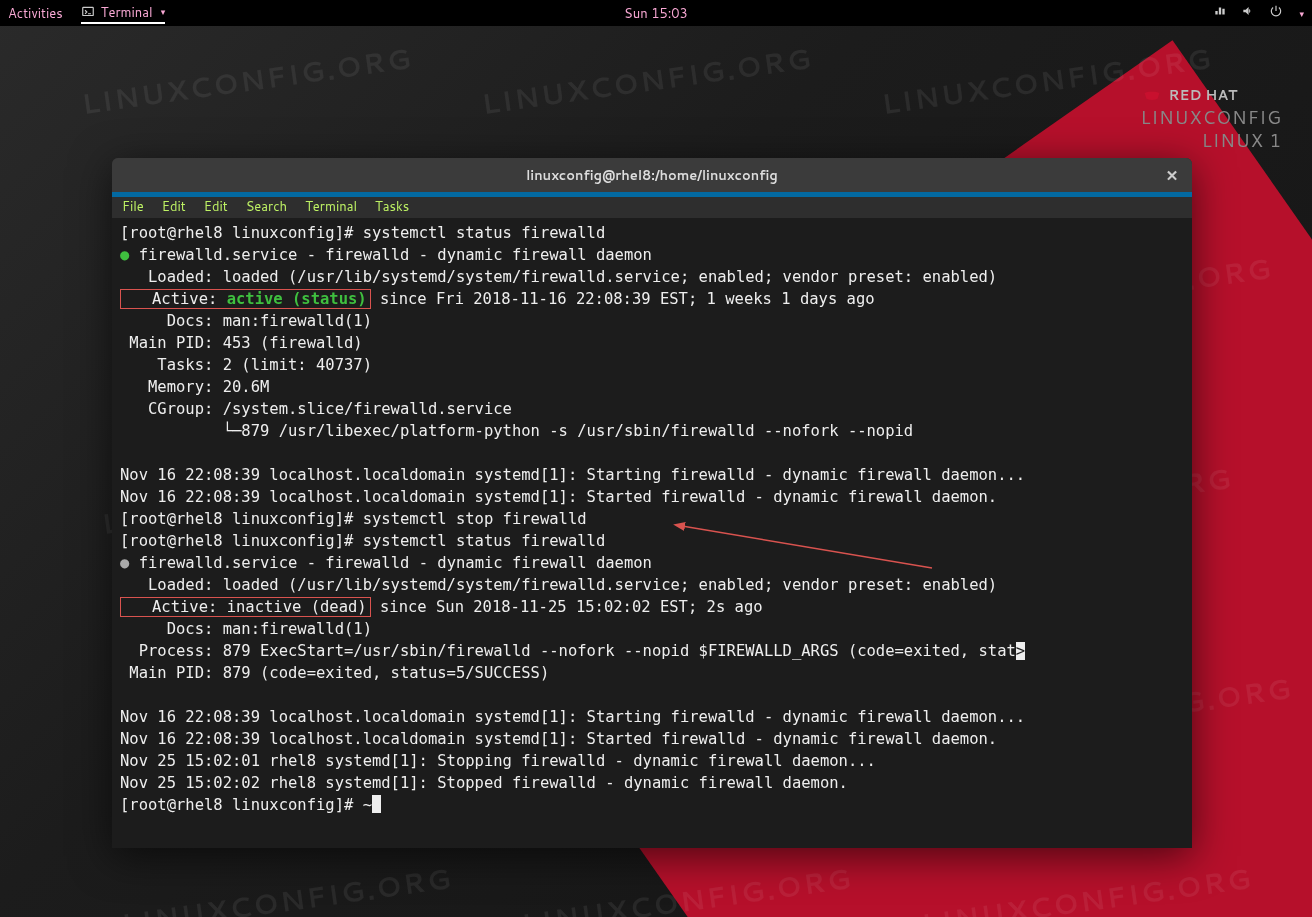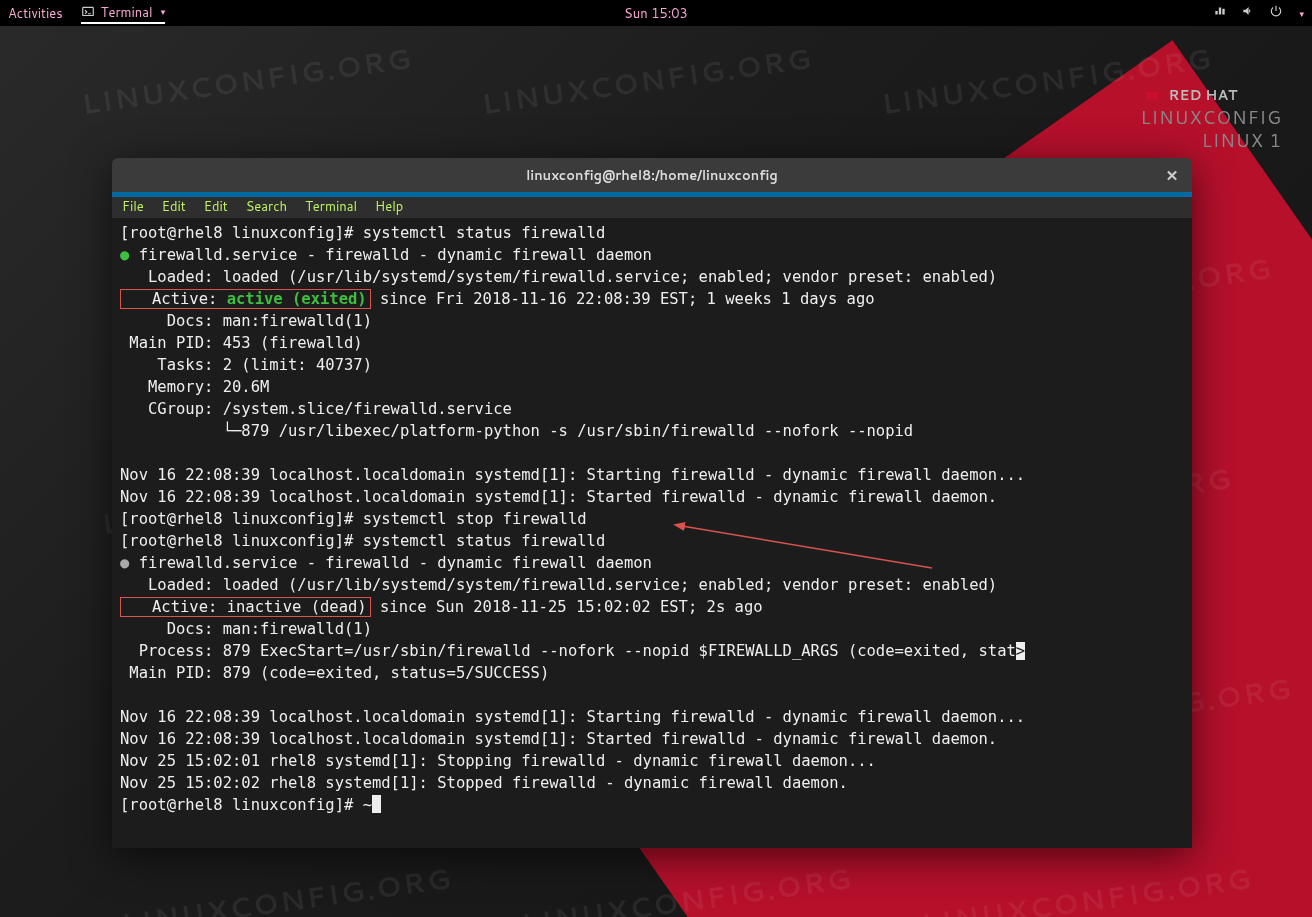--- a/index.html
+++ b/index.html
@@ -222,26 +222,26 @@
     <span class="close">
       <span>✕</span>
     </span>
   </div>
   <div class="menubar">
     <span>File</span>
     <span>Edit</span>
     <span>Edit</span>
     <span>Search</span>
     <span>Terminal</span>
-    <span>Help</span>
+    <span>Tasks</span>
   </div>
   <div class="term-body"><span>[root@rhel8 linuxconfig]# </span><span>systemctl status firewalld</span>
 <span class="dot-green">●</span> <span>firewalld.service - firewalld - dynamic firewall daemon</span>
 <span>   Loaded: loaded (/usr/lib/systemd/system/firewalld.service; enabled; vendor preset: enabled)</span>
-<span class="red-box"><span>   Active: </span><span class="green-bold">active (exited)</span></span><span> since Fri 2018-11-16 22:08:39 EST; 1 weeks 1 days ago</span>
+<span class="red-box"><span>   Active: </span><span class="green-bold">active (status)</span></span><span> since Fri 2018-11-16 22:08:39 EST; 1 weeks 1 days ago</span>
 <span>     Docs: man:firewalld(1)</span>
 <span> Main PID: 453 (firewalld)</span>
 <span>    Tasks: 2 (limit: 40737)</span>
 <span>   Memory: 20.6M</span>
 <span>   CGroup: /system.slice/firewalld.service</span>
 <span>           └─879 /usr/libexec/platform-python -s /usr/sbin/firewalld --nofork --nopid</span>
 
 <span>Nov 16 22:08:39 localhost.localdomain systemd[1]: Starting firewalld - dynamic firewall daemon...</span>
 <span>Nov 16 22:08:39 localhost.localdomain systemd[1]: Started firewalld - dynamic firewall daemon.</span>
 <span>[root@rhel8 linuxconfig]# </span><span>systemctl stop firewalld</span>

